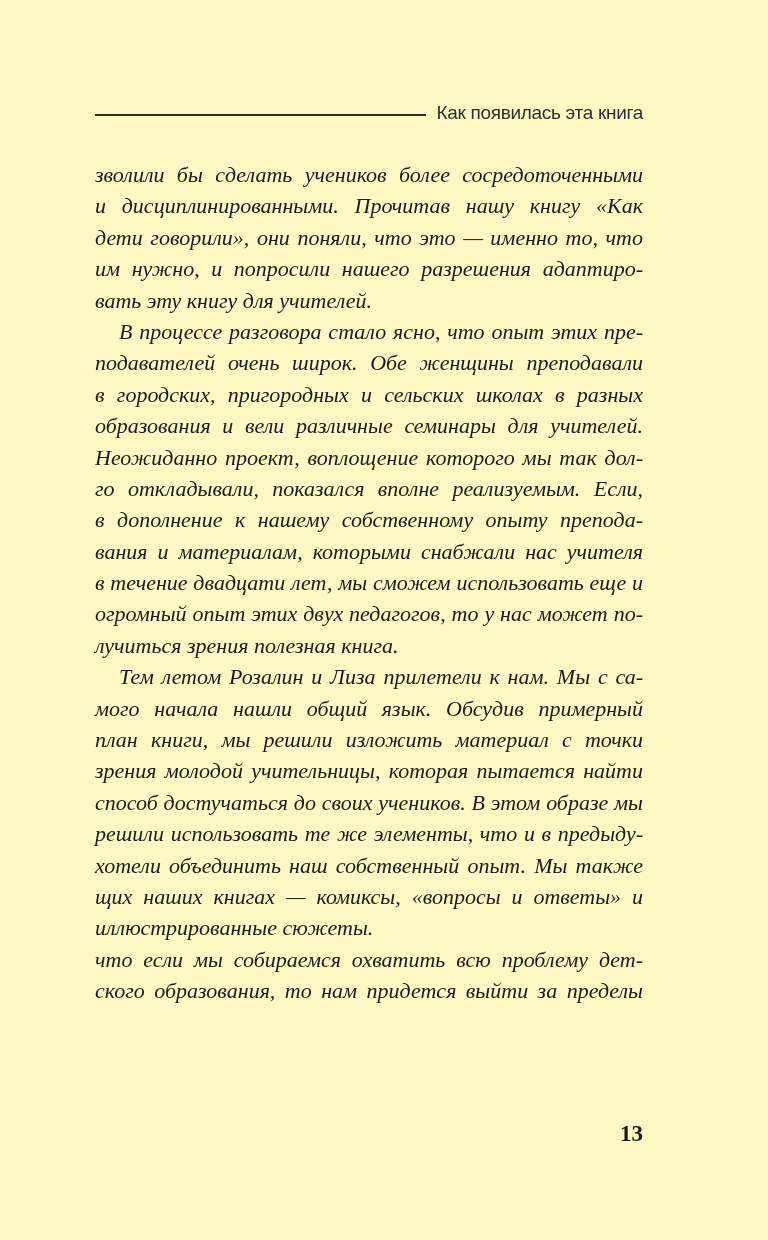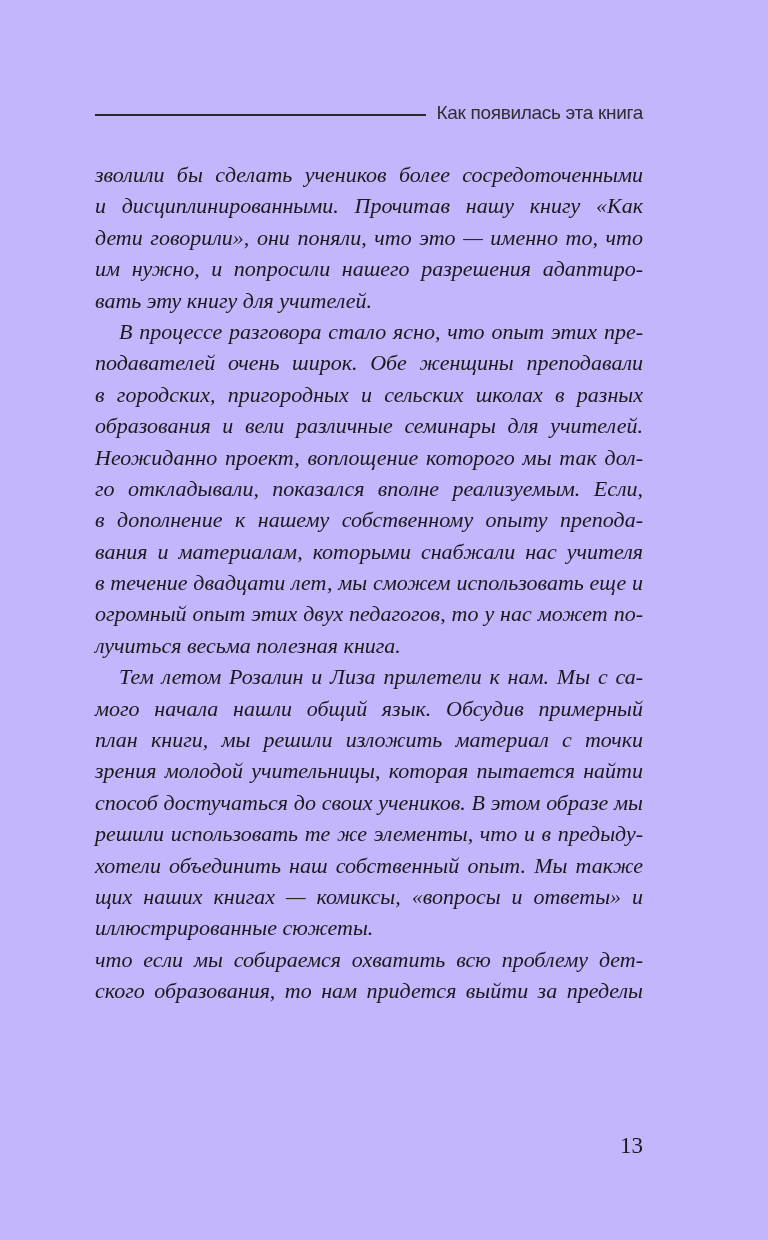--- a/index.html
+++ b/index.html
@@ -11,21 +11,21 @@
     width: 768px;
     height: 1240px;
     position: relative;
     font-family: "Liberation Serif", "DejaVu Serif", serif;
     color: #1a1a1a;
     overflow: hidden;
   }
   .page {
     position: absolute;
     inset: 0;
-    background: #c4b5fd;
+    background: #fef9c3;
   }
   
   .running-head {
     position: absolute;
     left: 95px;
     width: 548px;
     top: 99px;
     height: 28px;
     display: flex;
     align-items: center;
@@ -67,24 +67,23 @@
   }
   .line.fi {
     text-indent: 24px;
   }
   
   .folio {
     position: absolute;
     right: 125px;
     top: 1120px;
     font-size: 23px;
-    font-weight: normal;
+    font-weight: bold;
     color: #1a1a1a;
     line-height: 28px;
-    margin-top: 12px;
   }
 </style>
 </head>
 <body>
 
 <div class="page">
 
   <div class="running-head">
     <div class="rule"></div>
     <div class="htitle">Как появилась эта книга</div>
@@ -104,21 +103,21 @@
       <div class="line j fi">В процессе разговора стало ясно, что опыт этих пре-</div>
       <div class="line j">подавателей очень широк. Обе женщины преподавали</div>
       <div class="line j">в городских, пригородных и сельских школах в разных</div>
       <div class="line j">образования и вели различные семинары для учителей.</div>
       <div class="line j">Неожиданно проект, воплощение которого мы так дол-</div>
       <div class="line j">го откладывали, показался вполне реализуемым. Если,</div>
       <div class="line j">в дополнение к нашему собственному опыту препода-</div>
       <div class="line j">вания и материалам, которыми снабжали нас учителя</div>
       <div class="line j">в течение двадцати лет, мы сможем использовать еще и</div>
       <div class="line j">огромный опыт этих двух педагогов, то у нас может по-</div>
-      <div class="line">лучиться весьма полезная книга.</div>
+      <div class="line">лучиться зрения полезная книга.</div>
     </div>
 
     <div class="para">
       <div class="line j fi">Тем летом Розалин и Лиза прилетели к нам. Мы с са-</div>
       <div class="line j">мого начала нашли общий язык. Обсудив примерный</div>
       <div class="line j">план книги, мы решили изложить материал с точки</div>
       <div class="line j">зрения молодой учительницы, которая пытается найти</div>
       <div class="line j">способ достучаться до своих учеников. В этом образе мы</div>
       <div class="line j">решили использовать те же элементы, что и в предыду-</div>
       <div class="line j">хотели объединить наш собственный опыт. Мы также</div>

